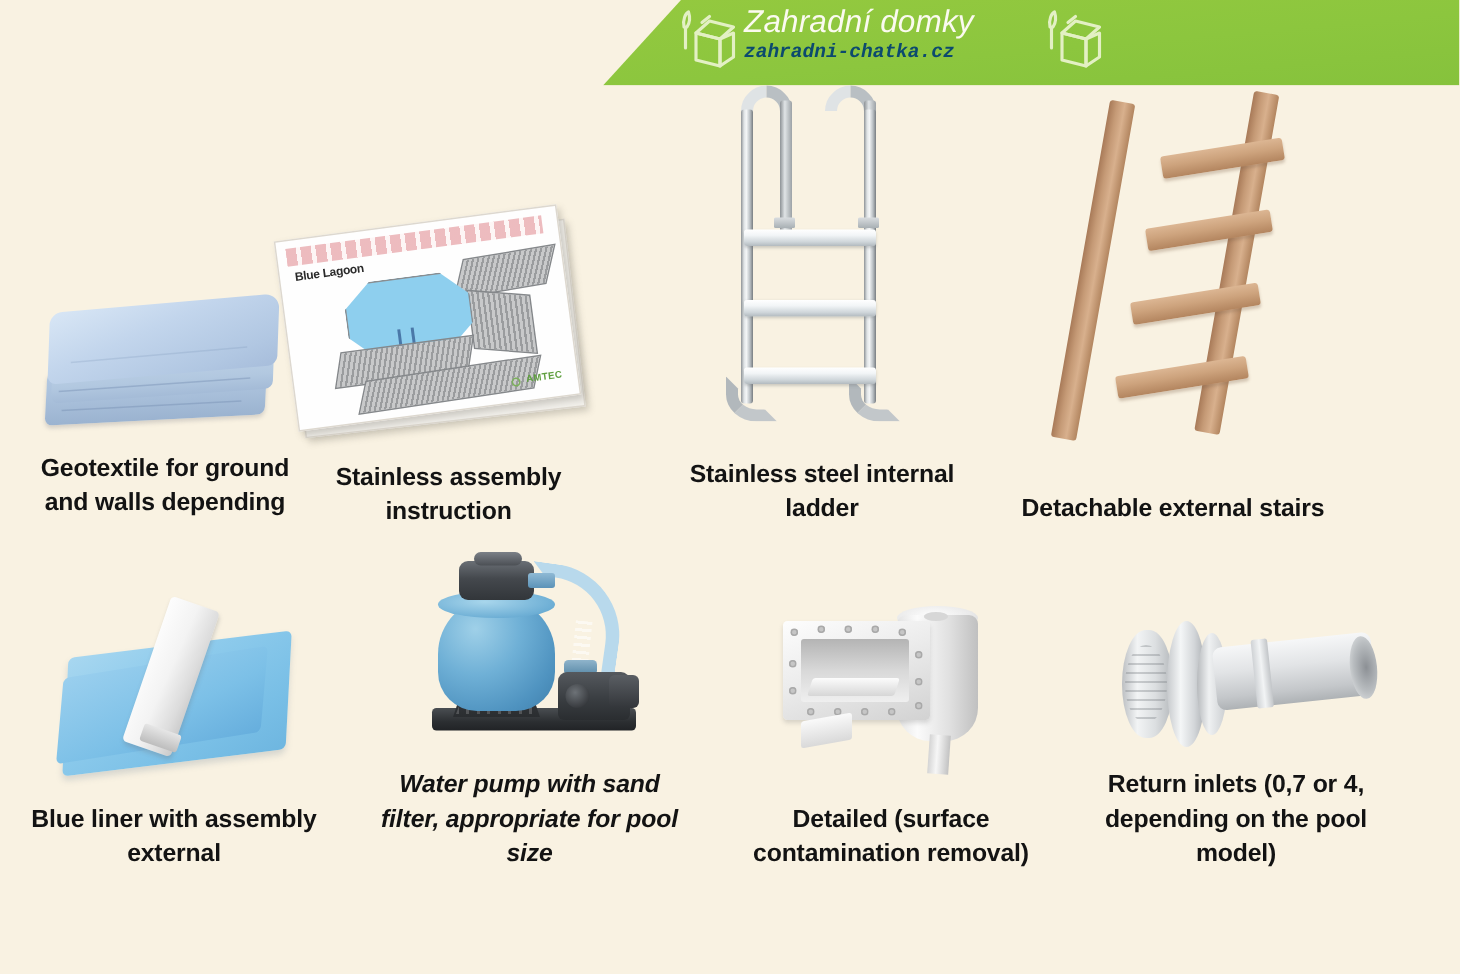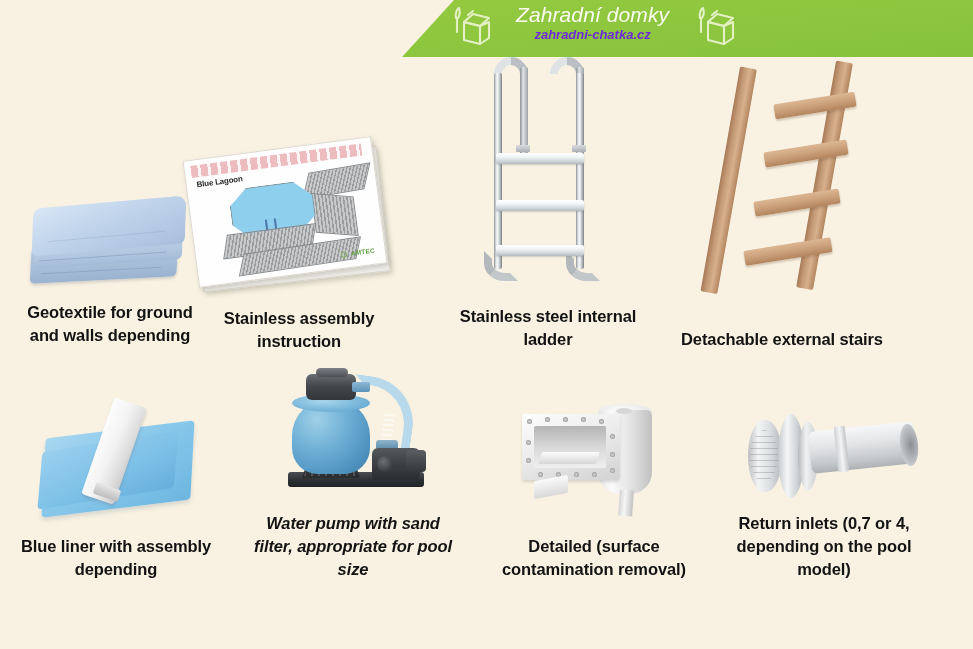--- a/index.html
+++ b/index.html
@@ -43,41 +43,41 @@
   #banner-group-cz { left: 48px; }
   #banner-group-sk { left: 292px; }
 
   .house-icon {
     margin-top: 4px;
     flex: 0 0 auto;
   }
   .banner-texts {
     display: flex;
     flex-direction: column;
-    align-items: center;
-    margin-left: 20px;
+    margin-left: 0;
   }
   .banner-title {
     font-size: 21px;
     font-style: italic;
     font-weight: 400;
     color: #fbfaf0;
     line-height: 26px;
     letter-spacing: 0.1px;
     white-space: nowrap;
     padding-top: 2px;
   }
   .banner-sub {
     font-size: 13px;
     font-style: italic;
     font-weight: bold;
-    color: #6d28d9;
+    color: #0c4a6e;
     line-height: 16px;
     white-space: nowrap;
     margin-top: -1px;
+    font-family: Liberation Mono, monospace;
   }
   .item-caption {
     position: absolute;
     text-align: center;
     font-size: 16.5px;
     font-weight: bold;
     color: #131313;
     line-height: 23px;
     letter-spacing: -0.1px;
   }
@@ -575,21 +575,21 @@
   <div class="wood-step wst wst4"></div>
 </div>
 <div class="item-caption" style="left:662px; top:328px; width:240px;">Detachable external stairs</div>
 
 <div class="art" id="art-liner">
   <div class="liner-sheet"></div>
   <div class="liner-sheet-2"></div>
   <div class="liner-profile"></div>
   <div class="liner-profile-edge"></div>
 </div>
-<div class="item-caption" style="left:10px; top:535px; width:212px;">Blue liner with assembly depending</div>
+<div class="item-caption" style="left:10px; top:535px; width:212px;">Blue liner with assembly external</div>
 
 <div class="art" id="art-pump">
   <div class="pump-hose"></div>
   <div class="pump-hose-rib"></div>
   <div class="pump-base"></div>
   <div class="filter-stand"></div>
   <div class="filter-stand-ribs"></div>
   <div class="filter-tank"></div>
   <div class="filter-tank-top"></div>
   <div class="valve-head"></div>

